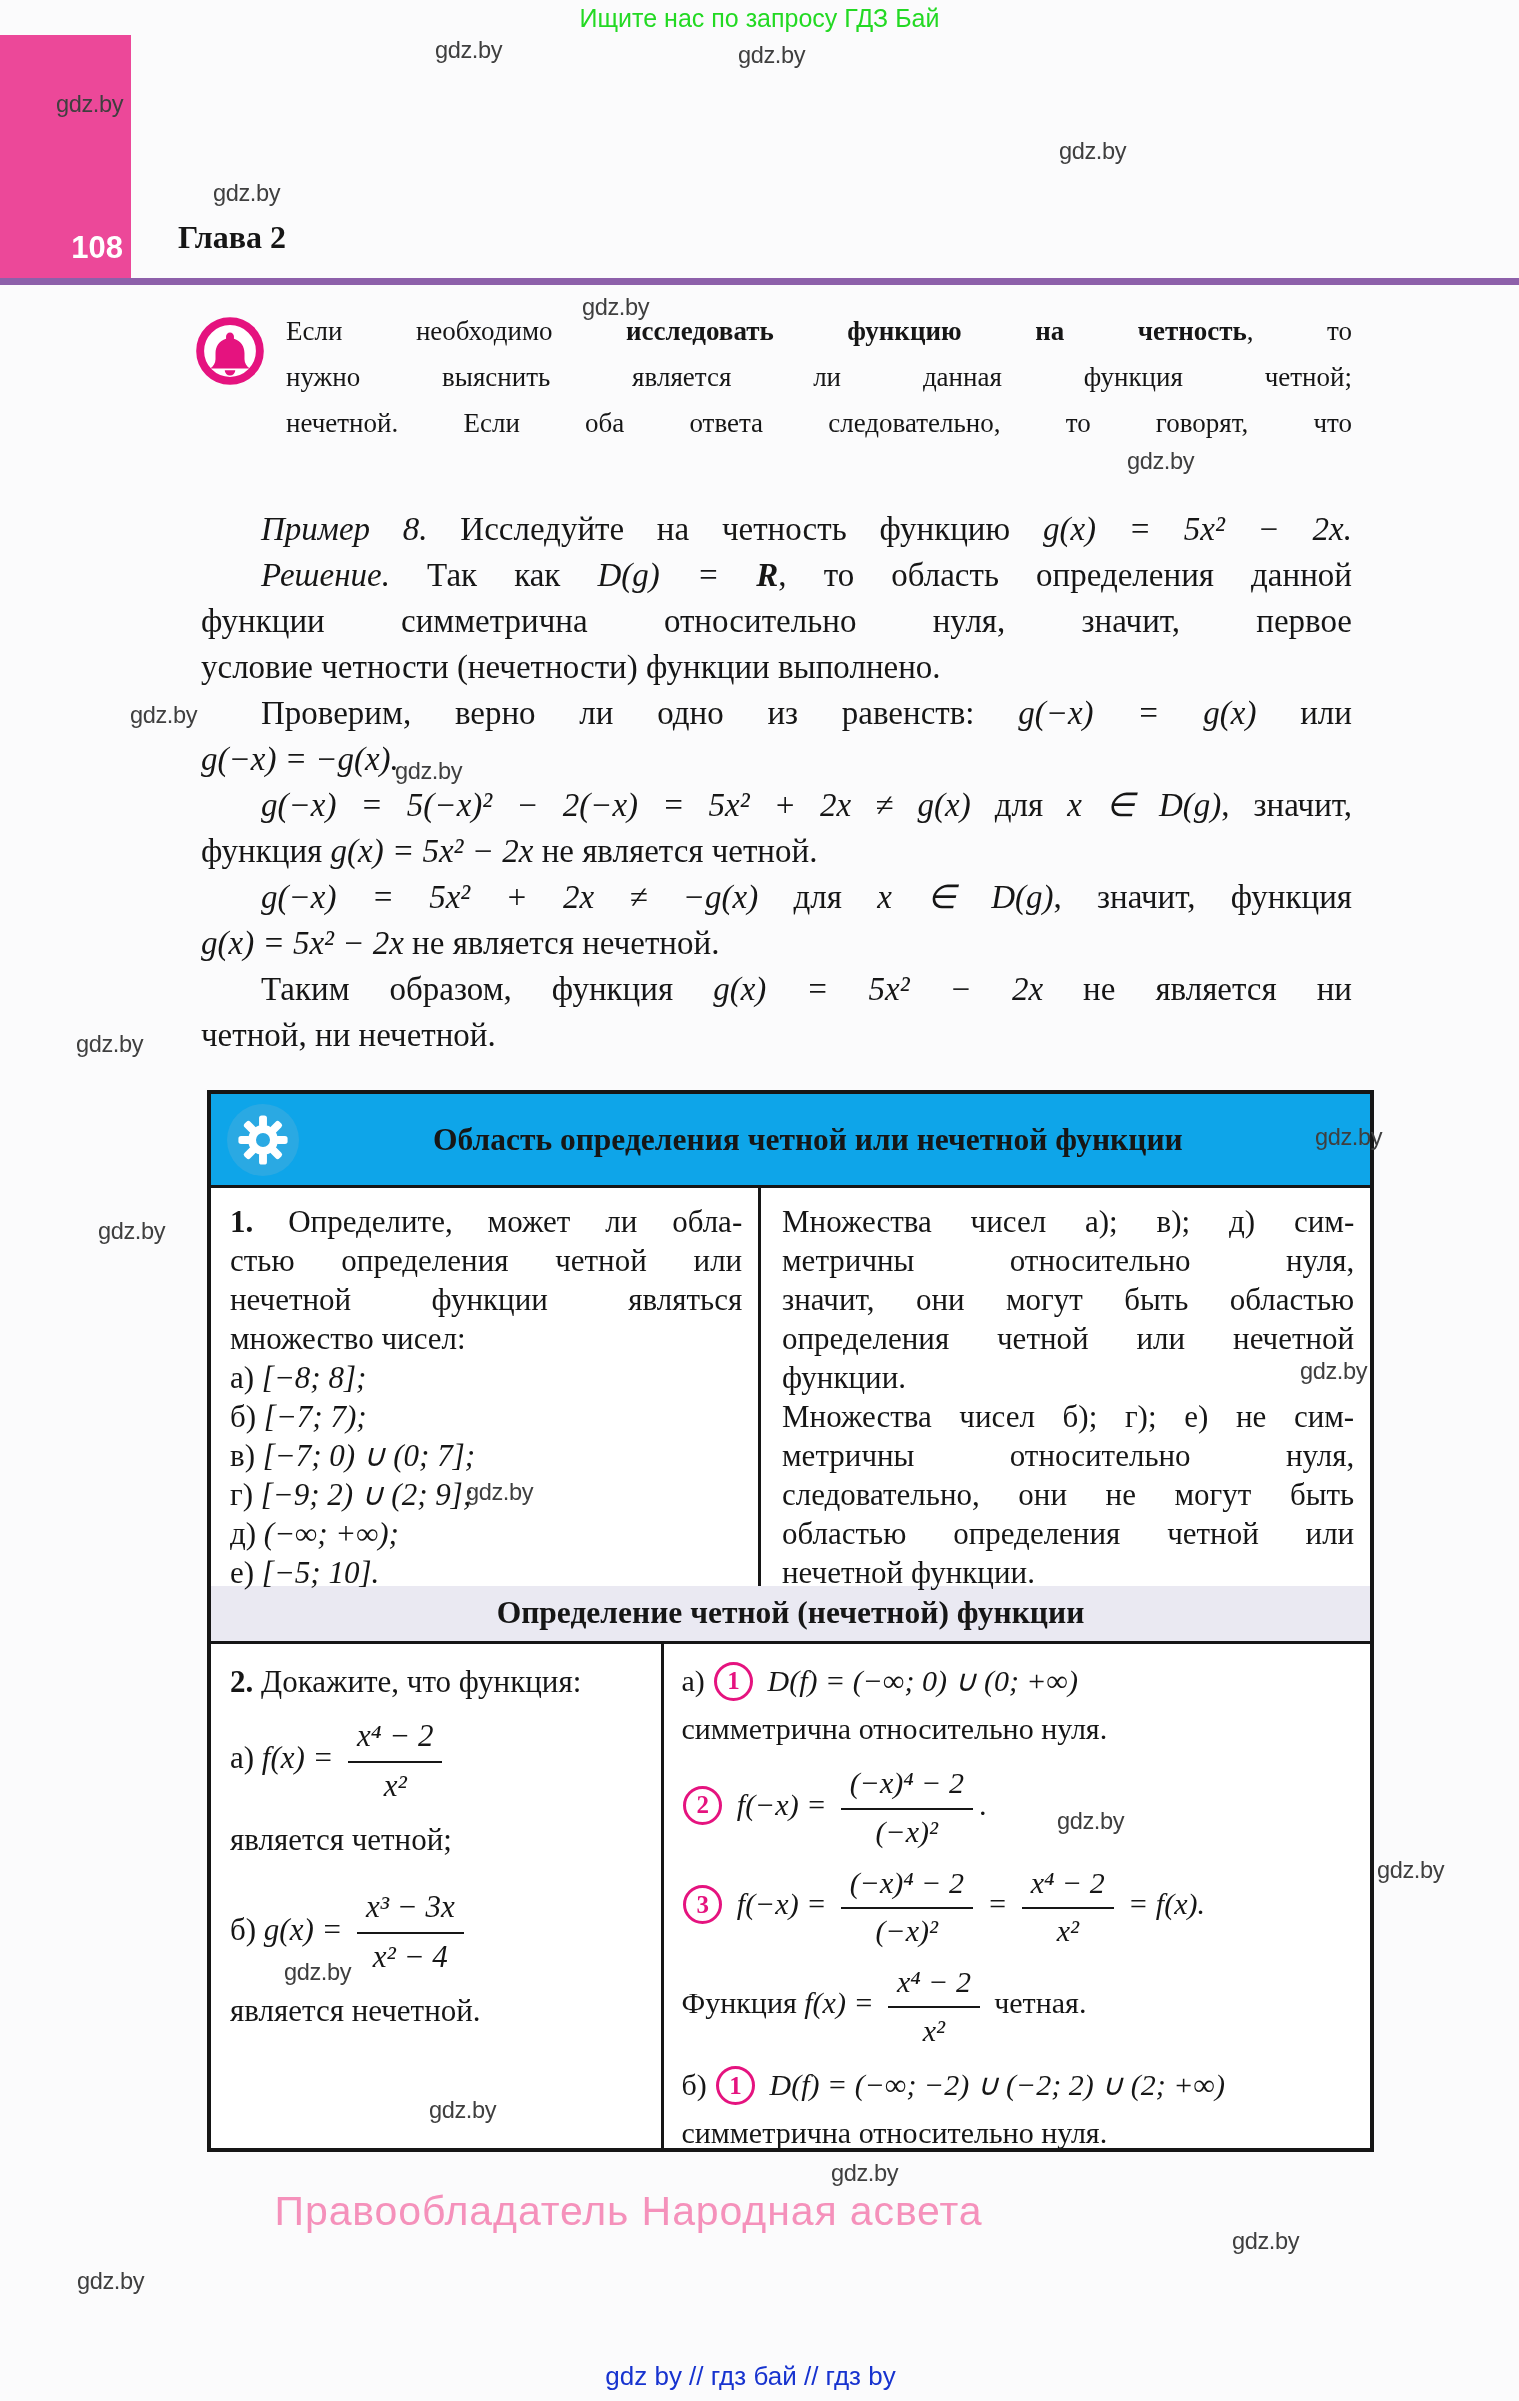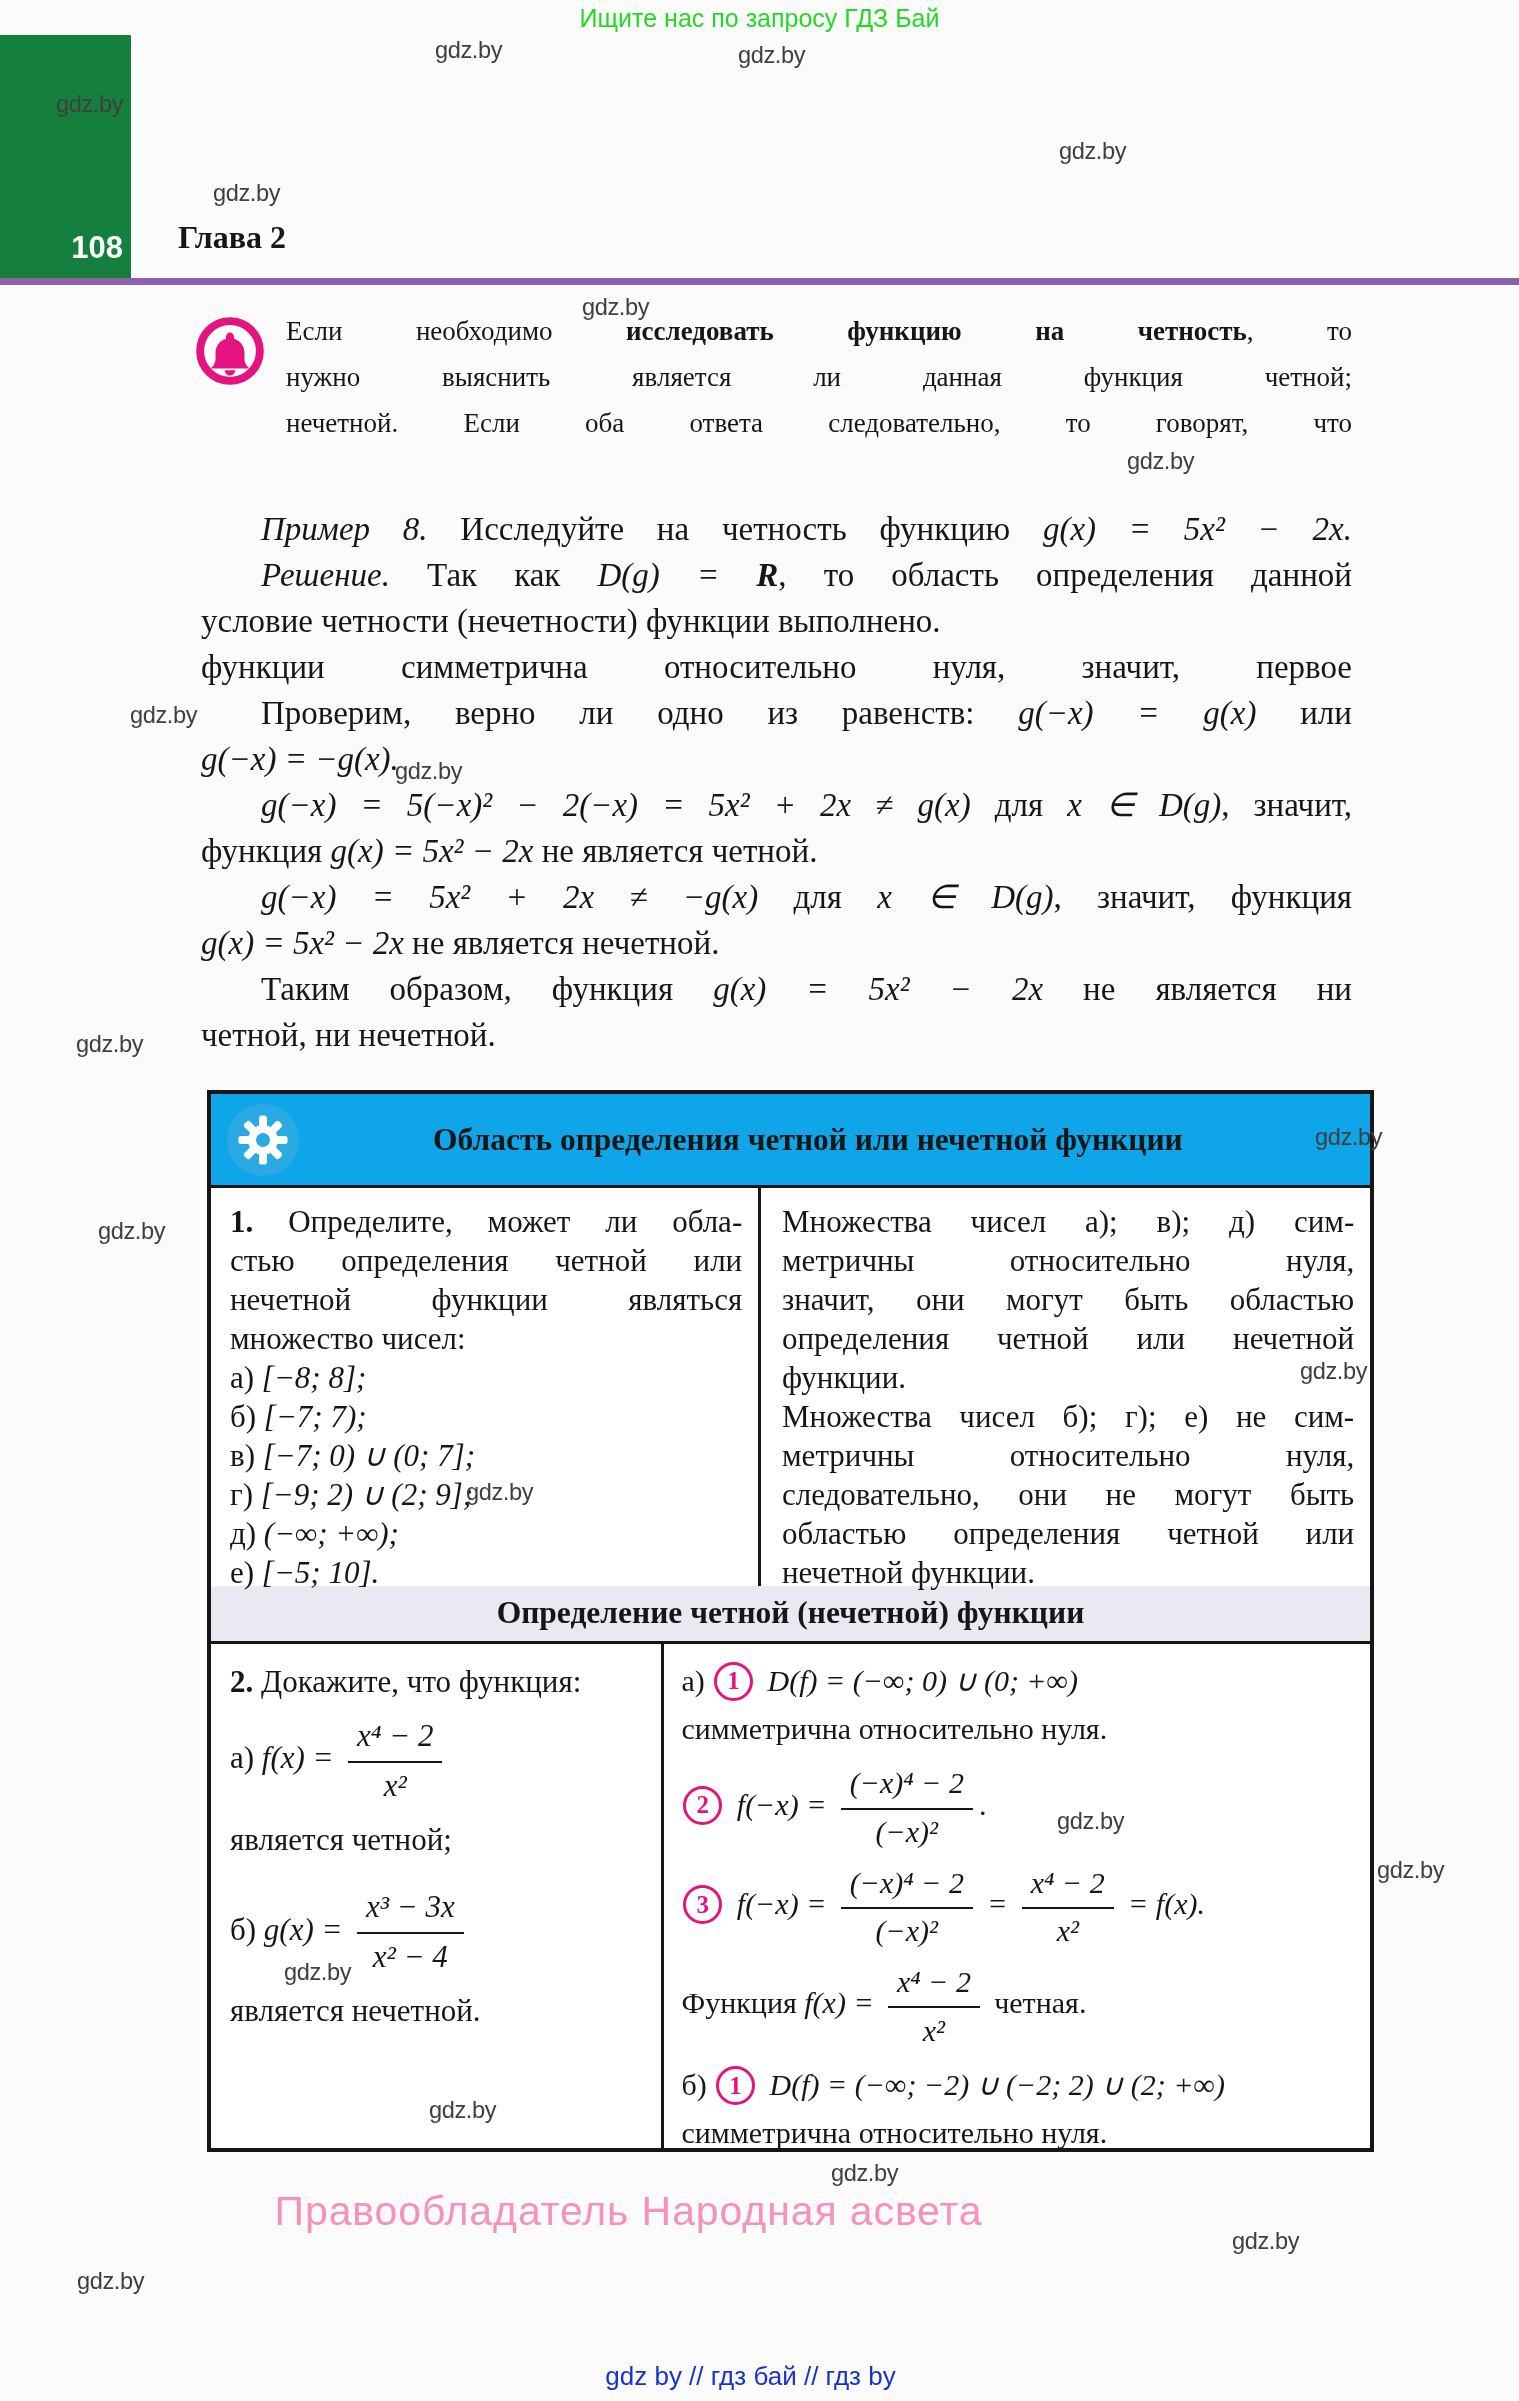--- a/index.html
+++ b/index.html
@@ -2,21 +2,21 @@
 <html style="font-size:14px"><head>
 <meta charset="utf-8">
 <style>
   html,body{margin:0;padding:0;background:#e8e8e8;}
   .page{position:relative;width:1519px;height:2401px;background:#fbfbfc;
         font-family:"Liberation Serif",serif;color:#161616;overflow:hidden;margin:0 auto;}
 
   .banner{position:absolute;top:3.5px;left:0;width:100%;text-align:center;
           font-family:"Liberation Sans",sans-serif;font-size:25px;font-weight:500;color:#23d923;}
 
-  .purple-block{position:absolute;left:0;top:35px;width:131px;height:243px;background:#15803d;}
+  .purple-block{position:absolute;left:0;top:35px;width:131px;height:243px;background:#ec4899;}
   .pn{position:absolute;left:0;bottom:12.3px;width:123px;text-align:right;color:#ffffff;
       font-family:"Liberation Sans",sans-serif;font-weight:bold;font-size:31px;}
   .chapter{position:absolute;left:178px;top:219px;font-size:32px;font-weight:bold;}
   .rule{position:absolute;left:0;top:278px;width:100%;height:7px;background:#8d60aa;}
 
   .bell{position:absolute;left:194px;top:315px;width:72px;height:72px;}
   .gear{width:72px;height:72px;margin-left:15.8px;flex:0 0 auto;}
 
   .note{position:absolute;left:286px;top:308px;width:1066px;font-size:27px;line-height:46px;}
   .example{position:absolute;left:201px;top:506px;width:1151px;font-size:33px;line-height:46px;}
@@ -87,22 +87,22 @@
   </div>
 
   <div class="note">
       <div class="line j"><span>Если необходимо </span><span class="bold">исследовать функцию на четность</span><span>, то</span></div>
       <div class="line j"><span>нужно выяснить является ли данная функция четной;</span></div>
       <div class="line j"><span>нечетной. Если оба ответа следовательно, то говорят, что</span></div>
     </div>
   <div class="example">
       <div class="line ind j"><span class="ital">Пример 8.</span><span> Исследуйте на четность функцию </span><span class="math">g(x) = 5x² − 2x.</span></div>
       <div class="line ind j"><span class="ital">Решение.</span><span> Так как </span><span class="math">D(g) = </span><span class="math mbold">R</span><span>, то область определения данной</span></div>
+      <div class="line j"><span>функции симметрична относительно нуля, значит, первое</span></div>
       <div class="line"><span>условие четности (нечетности) функции выполнено.</span></div>
-      <div class="line j"><span>функции симметрична относительно нуля, значит, первое</span></div>
       <div class="line ind j"><span>Проверим, верно ли одно из равенств: </span><span class="math">g(−x) = g(x)</span><span> или</span></div>
       <div class="line"><span class="math">g(−x) = −g(x).</span></div>
       <div class="line ind j"><span class="math">g(−x) = 5(−x)² − 2(−x) = 5x² + 2x ≠ g(x)</span><span>  для  </span><span class="math">x ∈ D(g)</span><span>, значит,</span></div>
       <div class="line"><span>функция </span><span class="math">g(x) = 5x² − 2x</span><span> не является четной.</span></div>
       <div class="line ind j"><span class="math">g(−x) = 5x² + 2x ≠ −g(x)</span><span>  для  </span><span class="math">x ∈ D(g)</span><span>, значит, функция</span></div>
       <div class="line"><span class="math">g(x) = 5x² − 2x</span><span> не является нечетной.</span></div>
       <div class="line ind j"><span>Таким образом, функция </span><span class="math">g(x) = 5x² − 2x</span><span> не является ни</span></div>
       <div class="line"><span>четной, ни нечетной.</span></div>
     </div>
 

